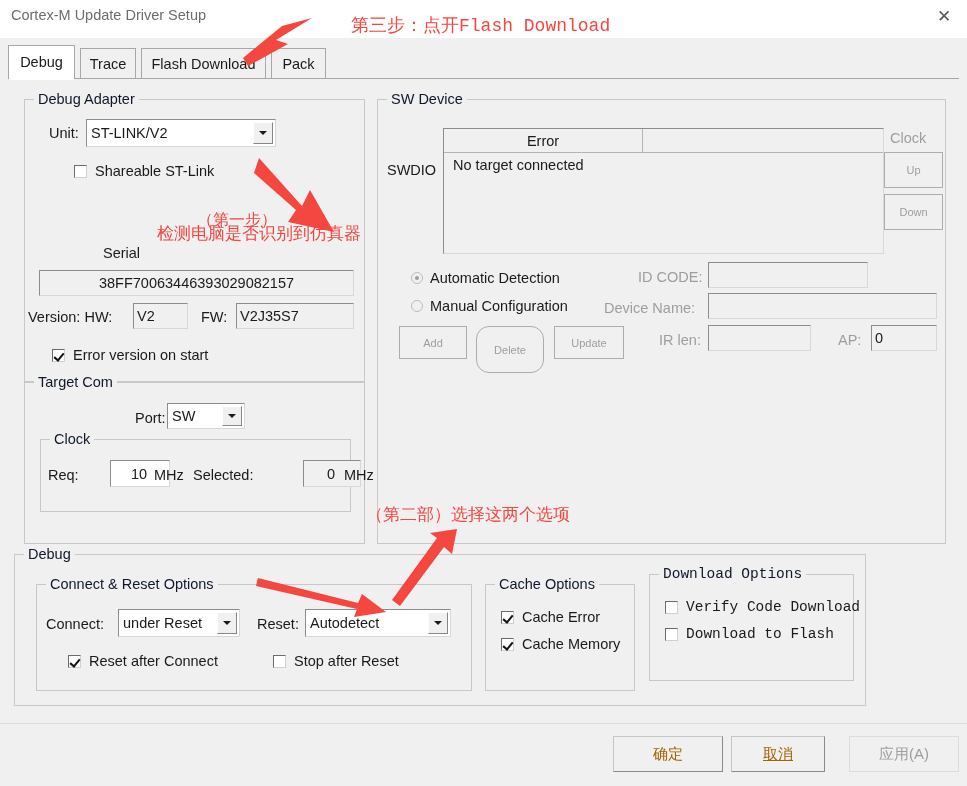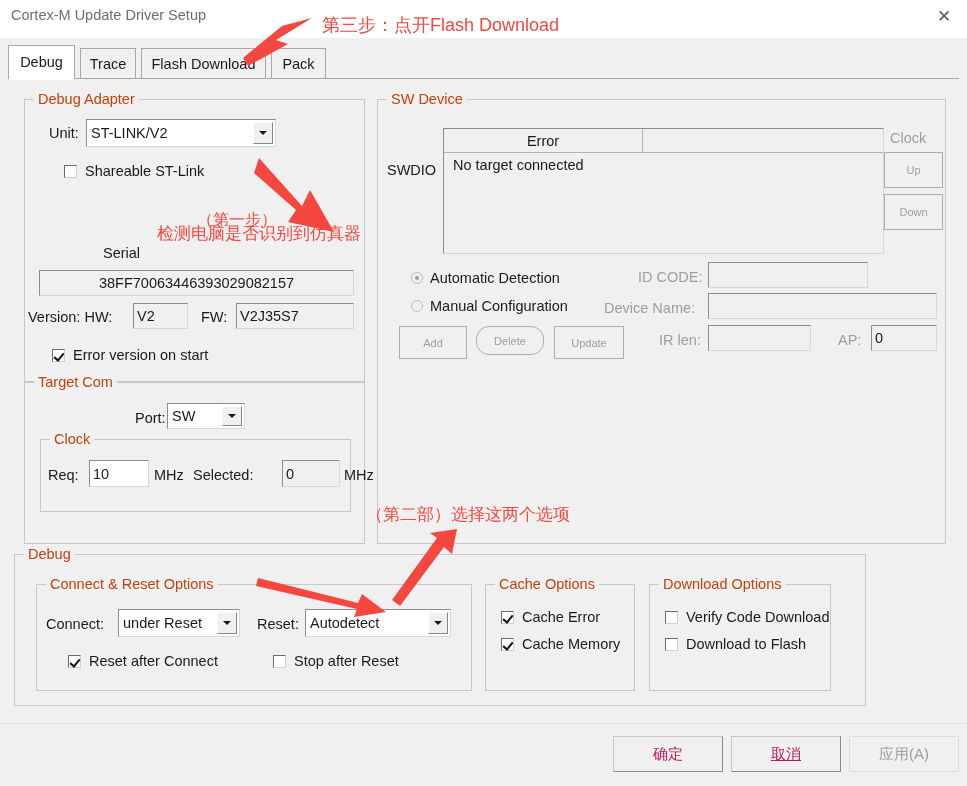--- a/index.html
+++ b/index.html
@@ -75,21 +75,21 @@
   .group {
     position: absolute;
     border: 1px solid #c8c8c8;
     box-sizing: border-box;
   }
   .group > .glabel {
     position: absolute; top: -9px; left: 9px;
     background: #f0f0f0;
     padding: 0 4px;
     font-size: 14.5px;
-    color: #c2410c;
+    color: #0f172a;
     white-space: nowrap;
   }
   .lbl {
     position: absolute;
     font-size: 14.5px;
     color: #1a1a1a;
     white-space: nowrap;
   }
   .lbl.dim { color: #9e9e9e; }
 
@@ -107,21 +107,21 @@
     padding: 0 3px;
     white-space: nowrap;
     overflow: hidden;
   }
   .tinput.ro {
     background: #f0f0f0;
     color: #1a1a1a;
   }
   .tinput.disabled { background: #f0f0f0; color: #9e9e9e; }
   .tinput.center { justify-content: center; }
-  .tinput.right { justify-content: flex-start; padding-right: 5px; }
+  .tinput.right { justify-content: center; padding-right: 5px; margin-left: 21px; }
 
   
   .combo {
     position: absolute;
     box-sizing: border-box;
     background: #ffffff;
     border: 1px solid #8c8c8c;
     border-right-color: #d8d8d8;
     border-bottom-color: #d8d8d8;
     display: flex; align-items: center;
@@ -235,34 +235,35 @@
     border-top: 1px solid #dcdcdc;
   }
   .fbtn {
     position: absolute; top: 12px; height: 36px;
     box-sizing: border-box;
     background: #f0f0f0;
     border: 1px solid #c6c6c6;
     border-right-color: #8a8a8a;
     border-bottom-color: #8a8a8a;
     display: flex; align-items: center; justify-content: center;
-    font-size: 15px; color: #be185d;
+    font-size: 15px; color: #a16207;
   }
   .fbtn.dis { color: #9e9e9e; border-color: #dcdcdc; }
 
   
   .anno {
     position: absolute;
     color: #f4473f;
     font-family: "Liberation Serif", serif;
     white-space: nowrap;
     pointer-events: none;
   }
   .anno-mono {
-    font-family: Liberation Sans, sans-serif;
+    font-family: Liberation Mono, monospace;
+    margin-left: 29px;
   }
   svg.arrows {
     position: absolute; left: 0; top: 0; width: 967px; height: 786px;
     pointer-events: none;
   }
 </style>
 </head>
 <body>
 
 <div class="window">
@@ -295,21 +296,21 @@
       <div class="glabel">Debug Adapter</div>
 
       <div class="lbl" style="left:24px; top:25px;">Unit:</div>
       <div class="combo" style="left:61px; top:19px; width:190px; height:28px;">
         <span>ST-LINK/V2</span>
         <span class="arrowbox">
             <i class="caret"></i>
           </span>
       </div>
 
-      <div class="cb" style="left:15px; top:63px;padding-left:24px;">
+      <div class="cb" style="left:25px; top:63px;padding-left:24px;">
         <span class="cbbox"></span>
         <span>Shareable ST-Link</span>
       </div>
 
       <div class="lbl" style="left:78px; top:145px;">Serial</div>
       <div class="tinput ro center" style="left:14px; top:170px; width:315px; height:26px;">
         <span>38FF70063446393029082157</span>
       </div>
 
       <div class="lbl" style="left:3px; top:209px;">Version: HW:</div>
@@ -391,21 +392,21 @@
       </div>
 
       <div class="lbl dim" style="left:226px; top:200px;">Device Name:</div>
       <div class="tinput disabled" style="left:330px; top:193px; width:229px; height:26px;">
         <span></span>
       </div>
 
       <div class="btn flat dis" style="left:21px; top:226px; width:68px; height:33px;">
         <span>Add</span>
       </div>
-      <div class="btn flat dis" style="left:98px; top:226px; width:68px; height:29px;border-radius:13px;">
+      <div class="btn flat dis" style="left:98px; top:226px; width:68px; height:47px;border-radius:13px;">
         <span>Delete</span>
       </div>
       <div class="btn flat dis" style="left:176px; top:226px; width:70px; height:33px;">
         <span>Update</span>
       </div>
 
       <div class="lbl dim" style="left:281px; top:232px;">IR len:</div>
       <div class="tinput disabled" style="left:330px; top:225px; width:103px; height:26px;">
         <span></span>
       </div>
@@ -449,39 +450,39 @@
         <div class="cb" style="left:15px; top:24px;">
           <span class="cbbox checked"></span>
           <span>Cache Error</span>
         </div>
         <div class="cb" style="left:15px; top:51px;">
           <span class="cbbox checked"></span>
           <span>Cache Memory</span>
         </div>
       </div>
 
-      <div class="group" style="left:634px; top:29px; width:182px; height:107px;">
+      <div class="group" style="left:634px; top:19px; width:205px; height:107px;font-family:Liberation Mono, monospace;">
         <div class="glabel">Download Options</div>
         <div class="cb" style="left:15px; top:24px;">
           <span class="cbbox"></span>
           <span>Verify Code Download</span>
         </div>
         <div class="cb" style="left:15px; top:51px;">
           <span class="cbbox"></span>
           <span>Download to Flash</span>
         </div>
       </div>
     </div>
   </div>
 
   <div class="footer">
     <div class="fbtn" style="left:613px; width:110px;">
       <span>确定</span>
     </div>
-    <div class="fbtn" style="left:731px; width:110px;text-decoration:underline;">
+    <div class="fbtn" style="left:731px; width:94px;text-decoration:underline;">
       <span>取消</span>
     </div>
     <div class="fbtn dis" style="left:849px; width:110px;">
       <span>应用(A)</span>
     </div>
   </div>
 
   <svg class="arrows" viewBox="0 0 967 786">
 
     <g>

